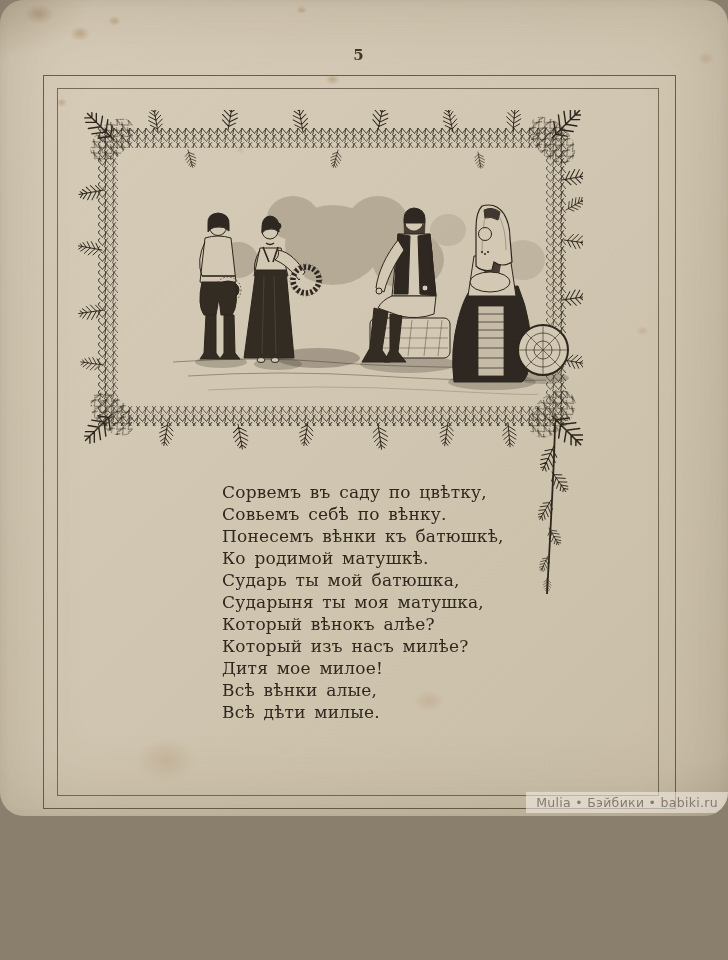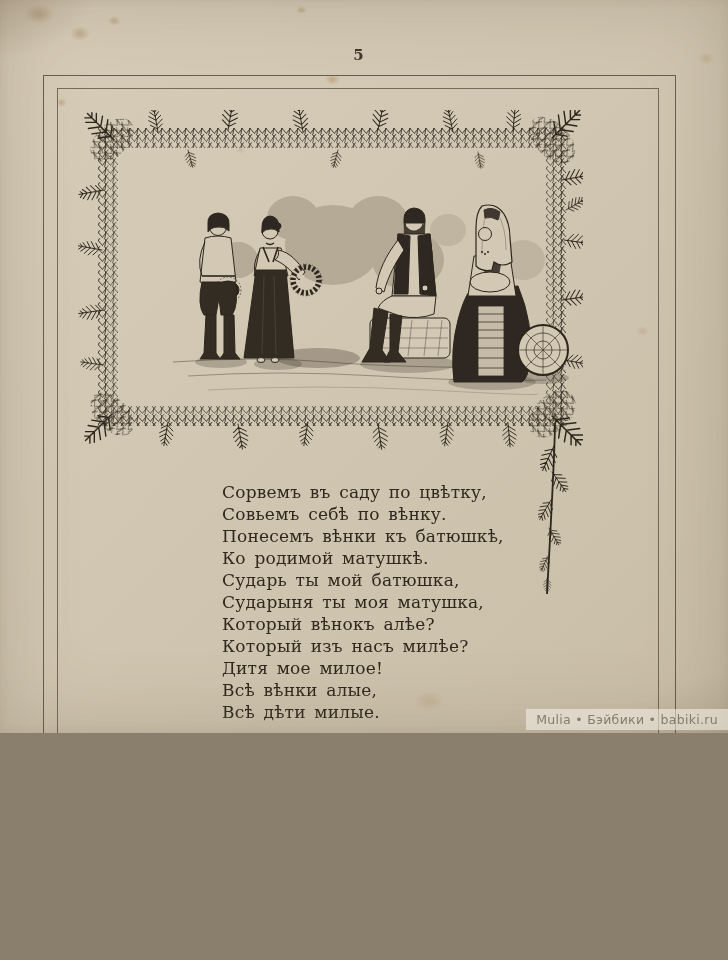--- a/index.html
+++ b/index.html
@@ -1,19 +1,20 @@
 <!DOCTYPE html>
 <html><head>
 <meta charset="utf-8">
 <style>
   html,body{margin:0;padding:0;background:#8a7f6d;}
   .scan{
-    position:relative;width:728px;height:733px;overflow:hidden;
+    position:relative;width:728px;height:816px;overflow:hidden;
     background:linear-gradient(135deg,#d7ccb8 0%,#d2c7b2 40%,#ccc1ab 78%,#c8bca6 100%);
     font-family:"DejaVu Serif","Liberation Serif",serif;
+    border-radius:24px;
   }
   .vignette{
     position:absolute;inset:0;pointer-events:none;z-index:40;
     box-shadow:inset 0 0 80px rgba(98,82,58,.24), inset 0 0 10px rgba(98,82,58,.10);
     background:
       radial-gradient(150px 95px at -2% -1%, rgba(121,99,72,.30), rgba(121,99,72,0) 72%),
       radial-gradient(180px 110px at 102% 102%, rgba(121,99,72,.16), rgba(121,99,72,0) 70%);
   }
   .stain{
     position:absolute;border-radius:50%;pointer-events:none;z-index:5;

